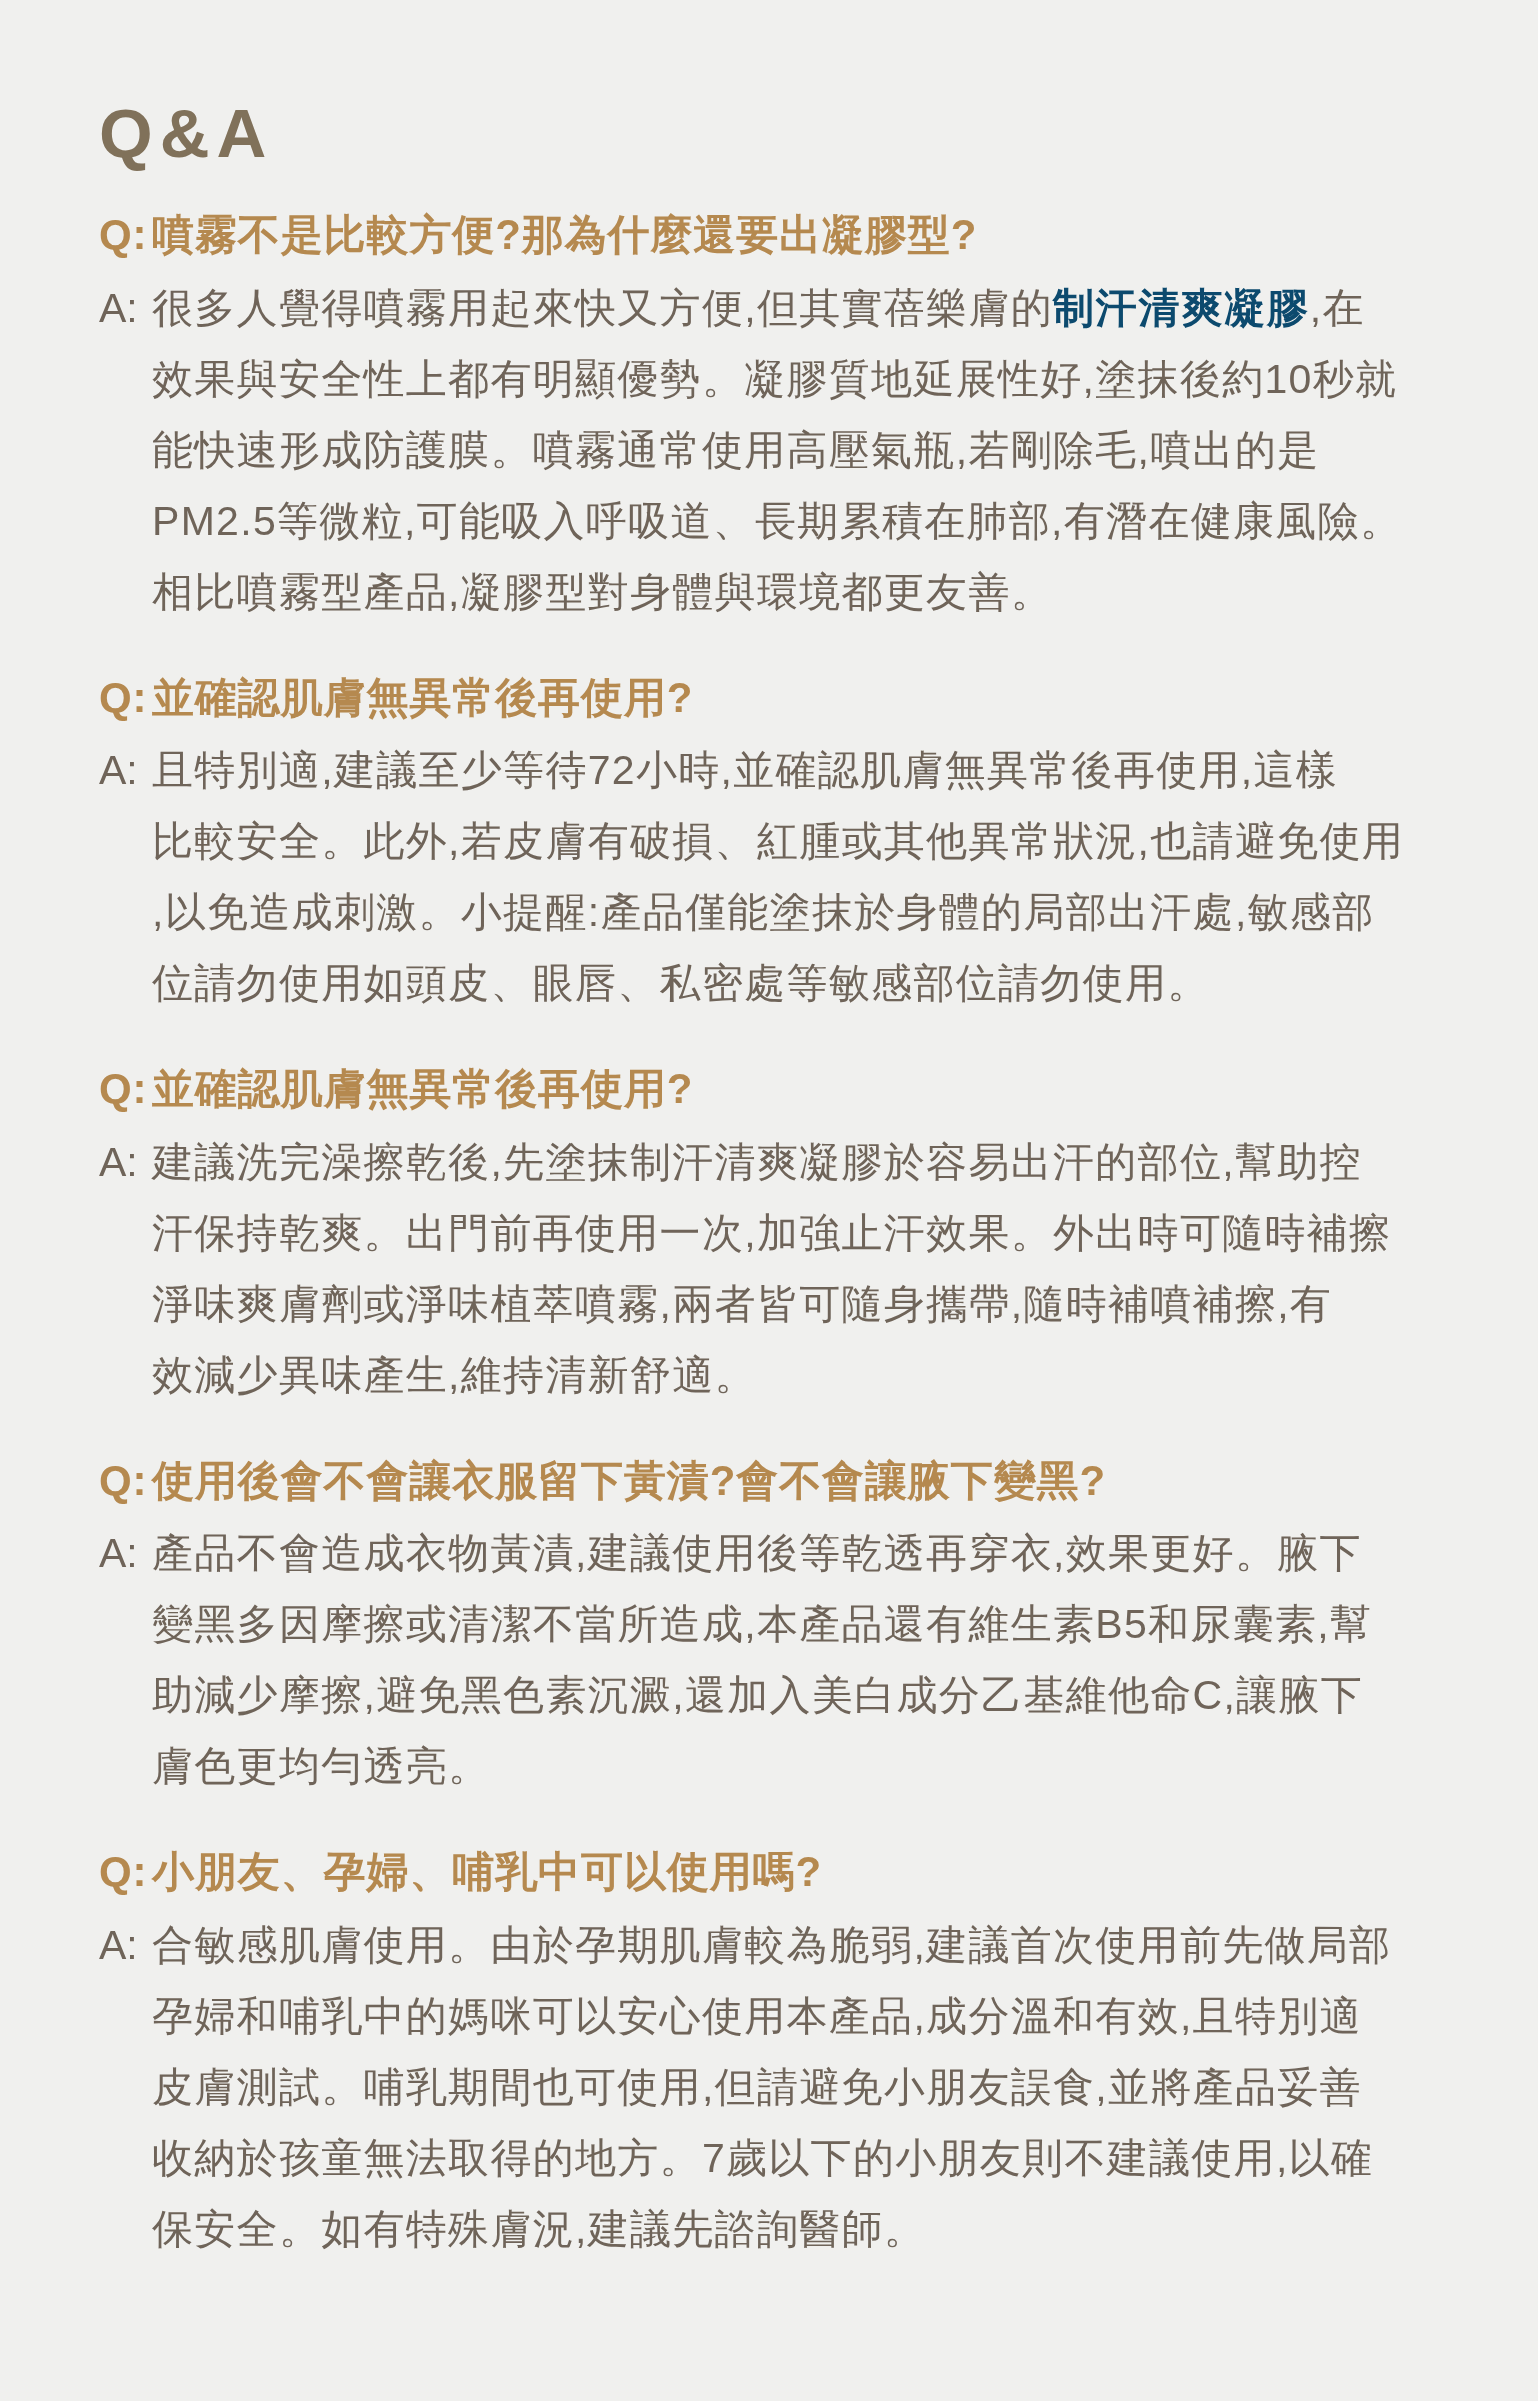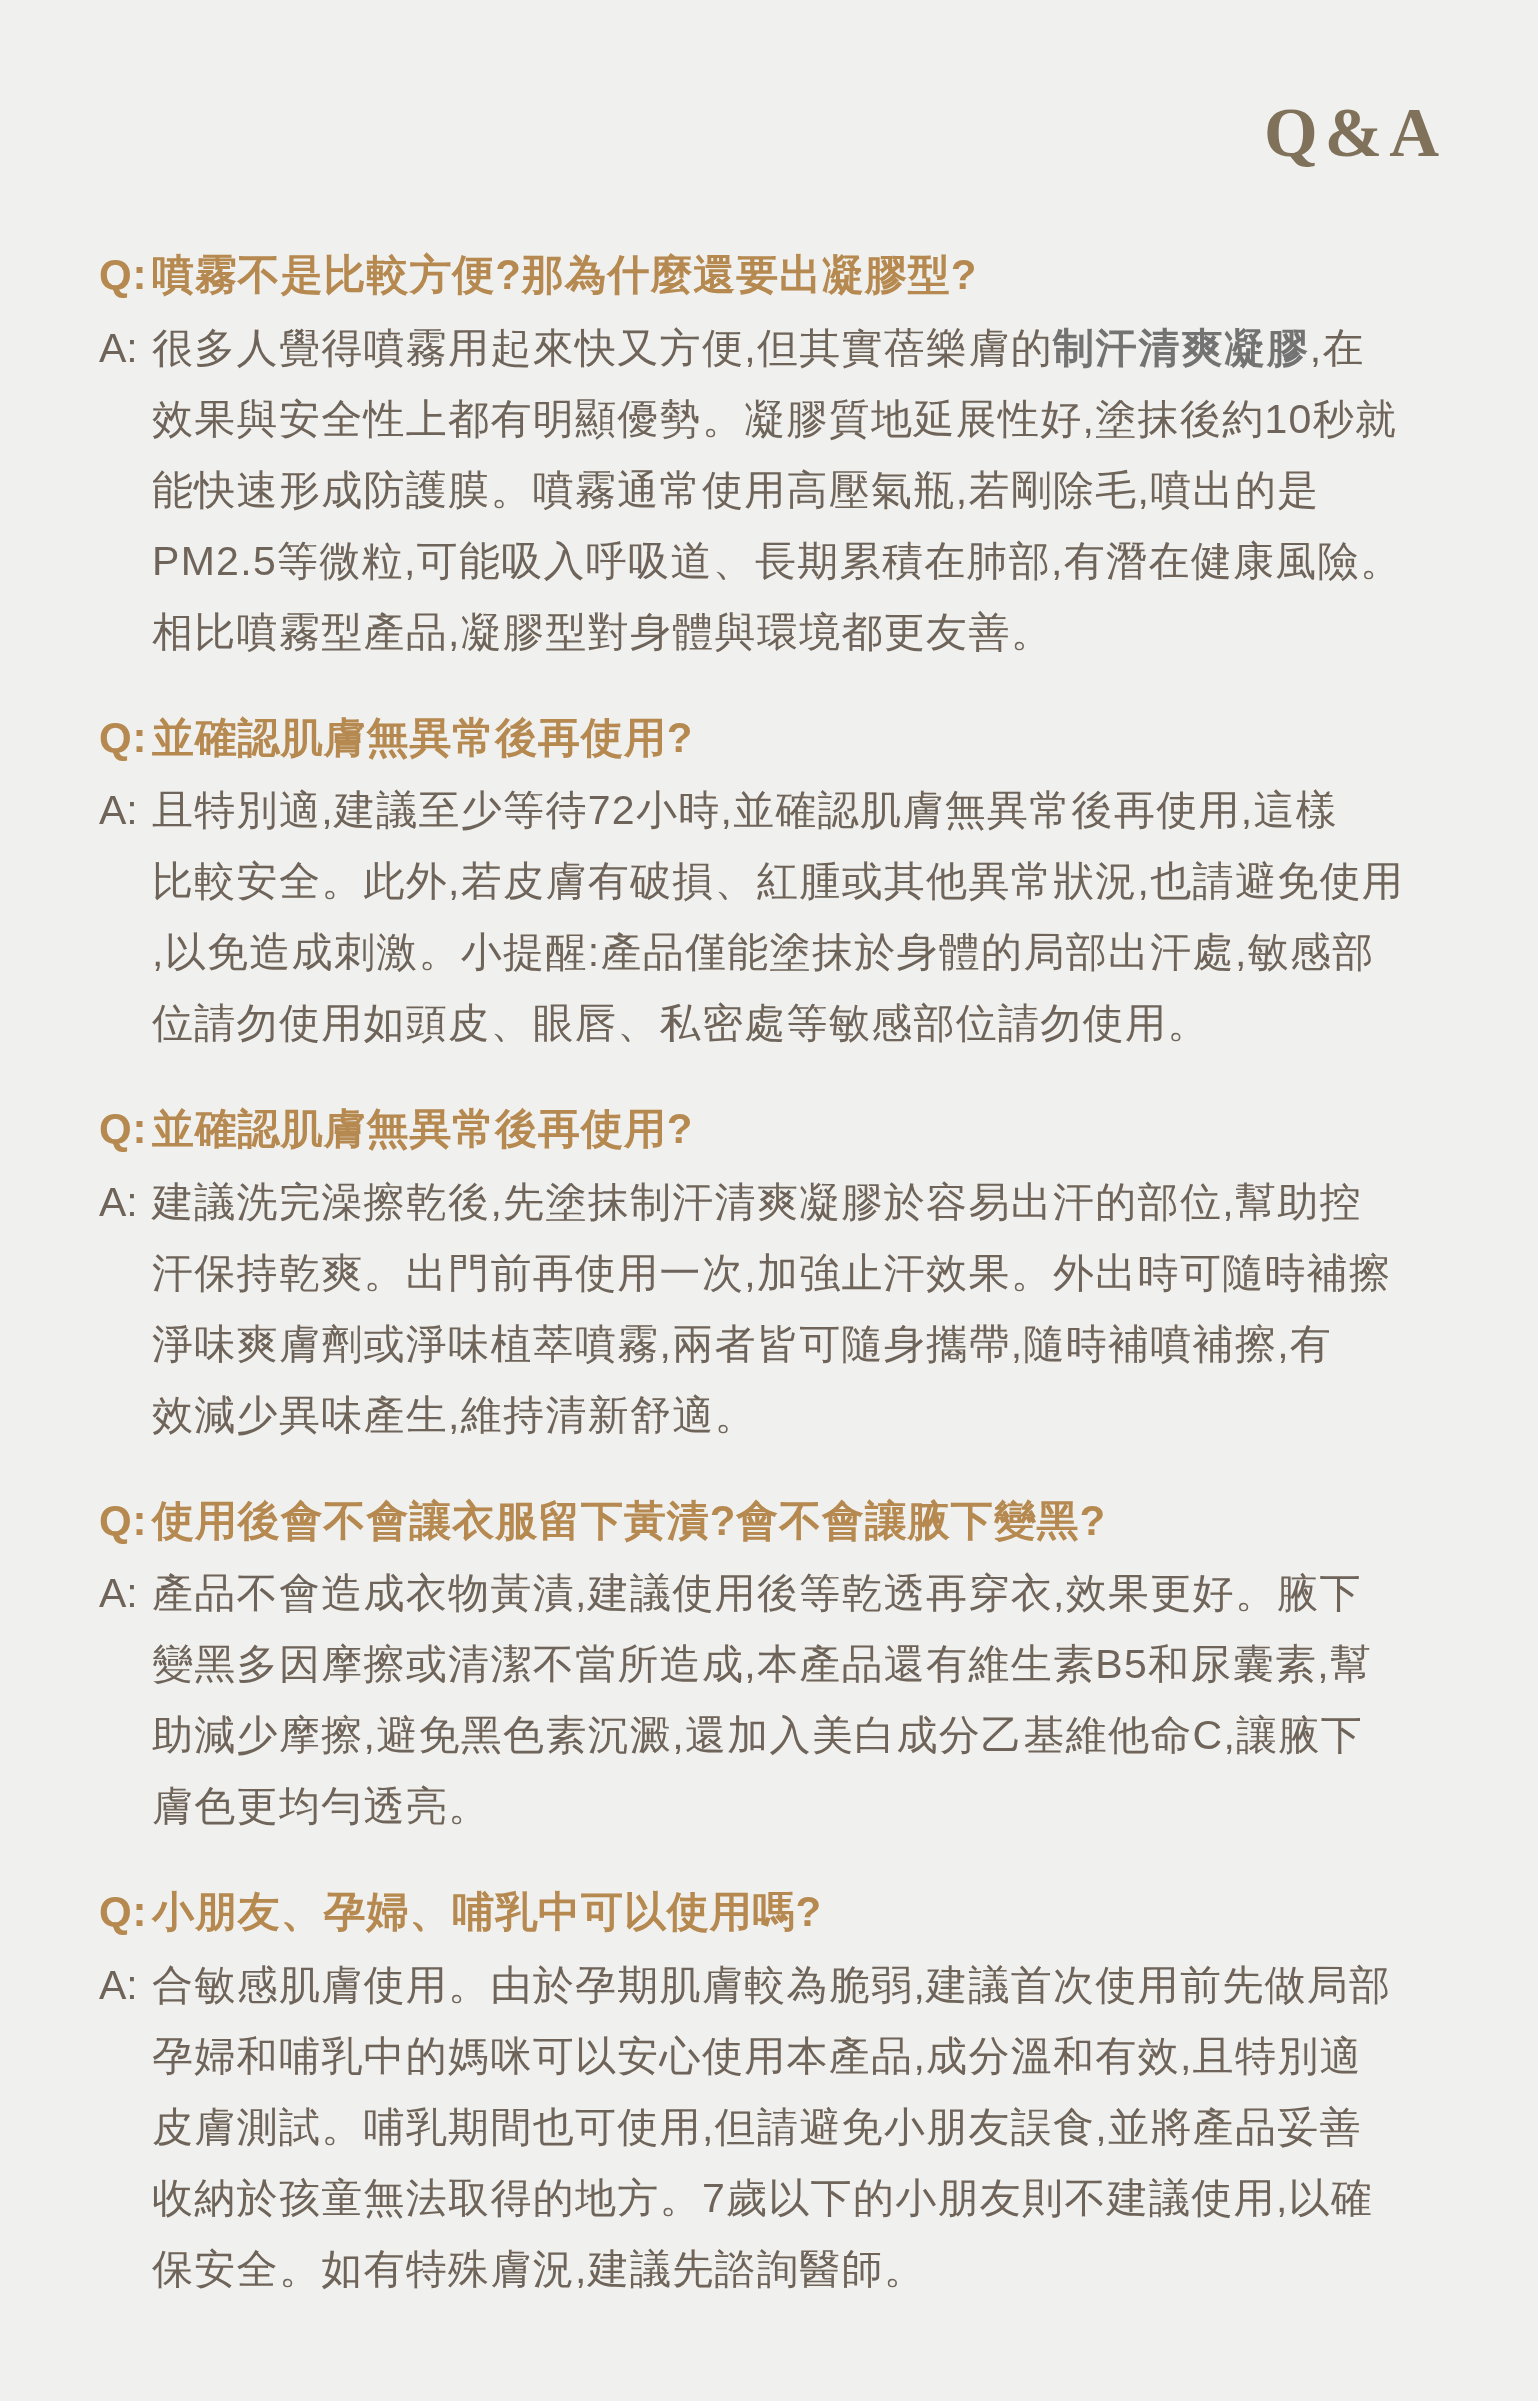--- a/index.html
+++ b/index.html
@@ -12,28 +12,27 @@
     position: relative;
     width: 1538px;
     height: 2401px;
     margin: 0 auto;
     background: #f0f0ee;
     box-sizing: border-box;
     padding: 94px 92px 0 99px;
     overflow: hidden;
   }
   .page-title {
-    margin: 0 0 74px 0;
-    text-align: right;
+    margin: 0 0 34px 0;
+    text-align: left;
     font-size: 69px;
     line-height: 1.15;
     font-weight: 700;
     color: #80715a;
     letter-spacing: 7px;
-    font-family: Liberation Serif, serif;
   }
   .qa-block {
     margin: 0 0 42px 0;
   }
   .question {
     display: flex;
     margin: 0 0 8.8px 0;
     font-size: 42px;
     line-height: 1.35;
     font-weight: 700;
@@ -59,21 +58,21 @@
     flex: 1 1 auto;
     min-width: 0;
   }
   .a-line {
     line-height: 71px;
     letter-spacing: 1.3px;
     white-space: nowrap;
   }
   .a-line strong {
     font-weight: 700;
-    color: #737373;
+    color: #0c4a6e;
     letter-spacing: 1.8px;
   }
 </style>
 </head>
 <body>
 
 <div class="page">
 
   <h1 class="page-title">Q&amp;A</h1>
 

